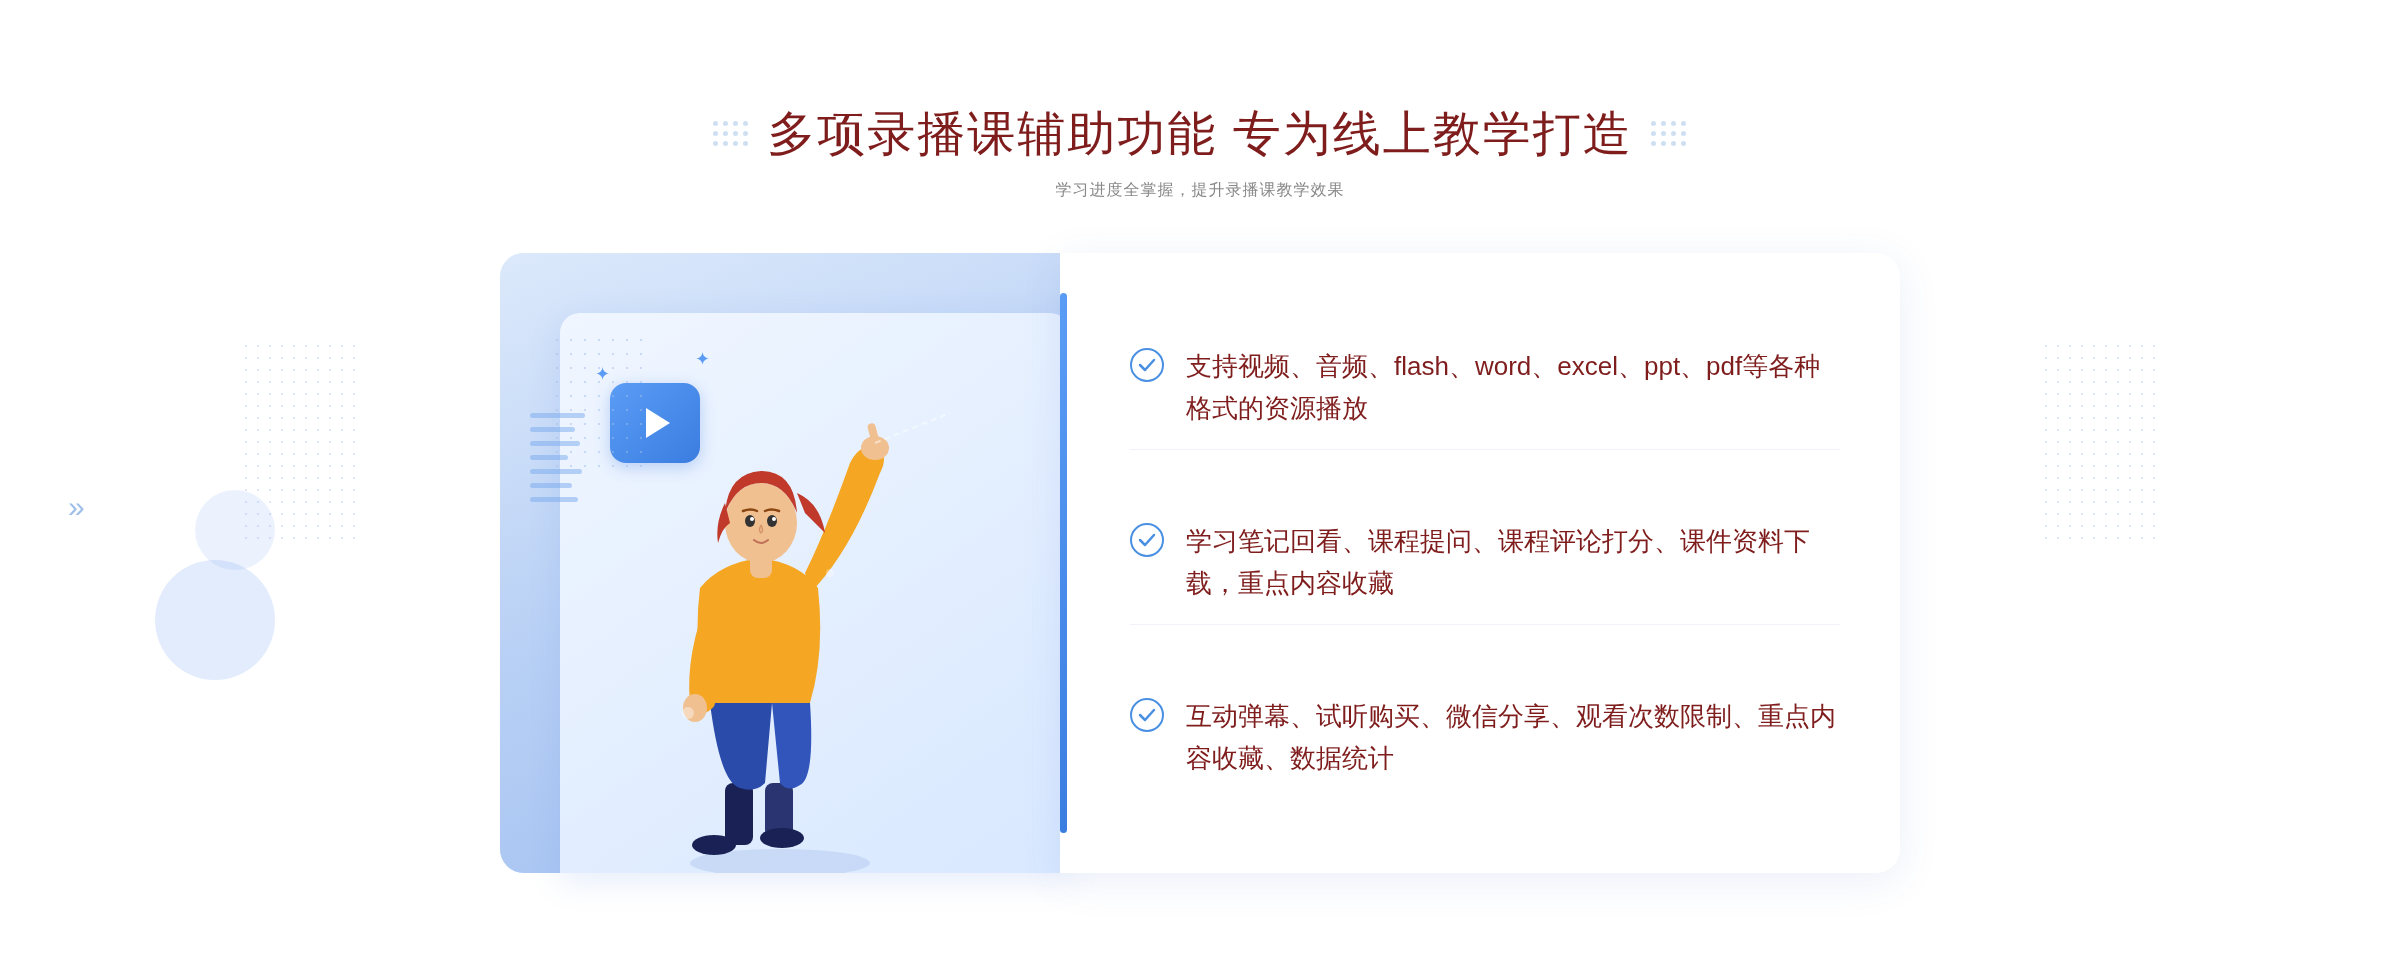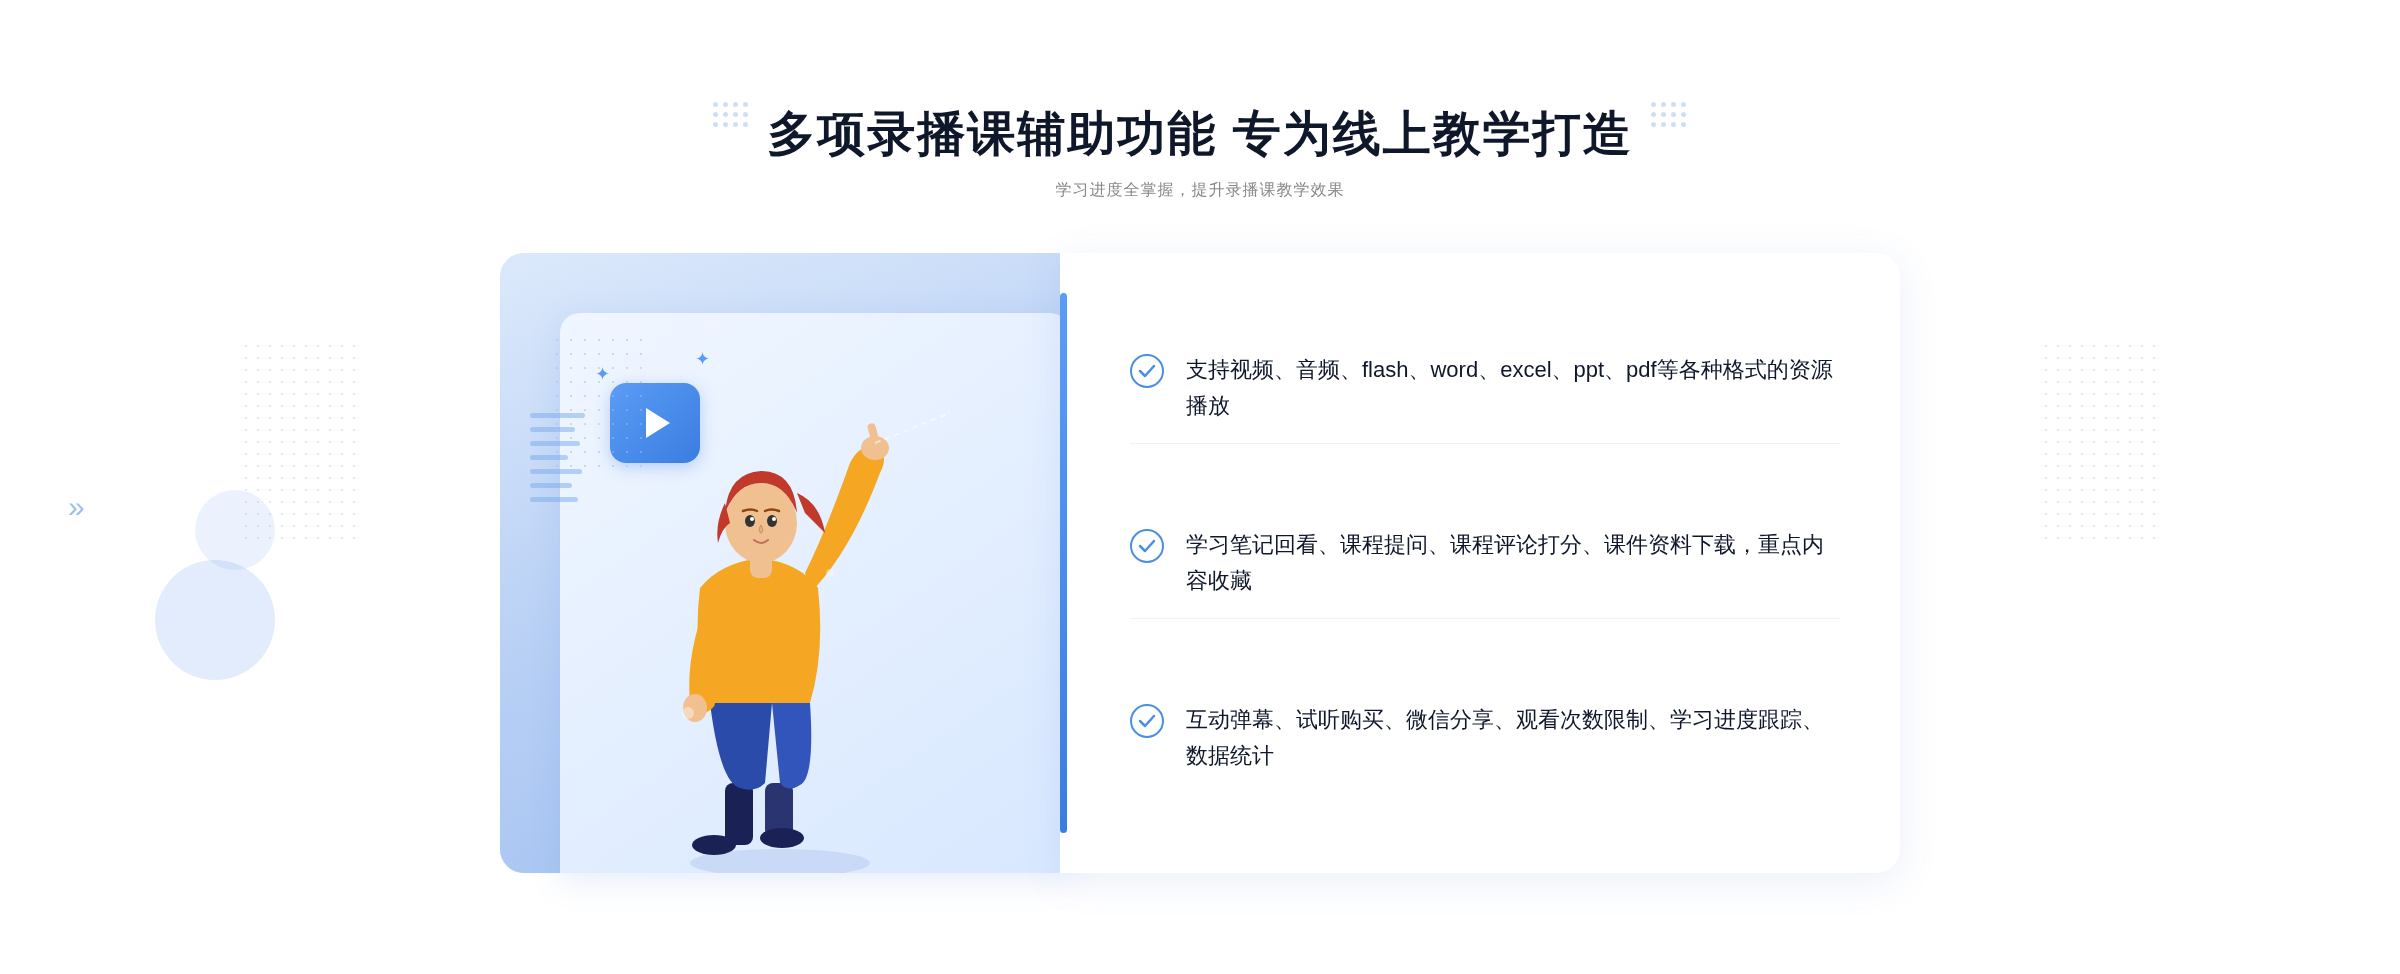--- a/index.html
+++ b/index.html
@@ -89,25 +89,25 @@
       background: #8ab0e0;
       display: block;
     }
 
     .header-section {
       text-align: center;
       margin-bottom: 52px;
     }
     .main-title {
       font-size: 48px;
-      font-weight: 700;
-      color: #0f172a;
+      font-weight: 400;
+      color: #7f1d1d;
       letter-spacing: 2px;
       display: flex;
-      align-items: flex-start;
+      align-items: center;
       justify-content: center;
       gap: 10px;
     }
     .subtitle {
       font-size: 16px;
       color: #888;
       margin-top: 14px;
       font-weight: 400;
       letter-spacing: 1px;
     }
@@ -221,22 +221,22 @@
       width: 34px;
       height: 34px;
       flex-shrink: 0;
       margin-top: 2px;
     }
     .check-icon svg {
       width: 34px;
       height: 34px;
     }
     .feature-text {
-      font-size: 22px;
-      color: #0f172a;
+      font-size: 26px;
+      color: #7f1d1d;
       line-height: 1.6;
       font-weight: 400;
     }
 
     
     .features-card-wrap {
       position: relative;
       flex: 1;
     }
     .blue-bar {
@@ -431,21 +431,21 @@
           <div class="feature-text">学习笔记回看、课程提问、课程评论打分、课件资料下载，重点内容收藏</div>
         </div>
 
         <div class="feature-item">
           <div class="check-icon">
             <svg viewBox="0 0 34 34" fill="none" xmlns="http://www.w3.org/2000/svg">
               <circle cx="17" cy="17" r="16" stroke="#4a90e2" stroke-width="2"></circle>
               <path d="M10 17 L15 22 L24 12" stroke="#4a90e2" stroke-width="2.5" stroke-linecap="round" stroke-linejoin="round"></path>
             </svg>
           </div>
-          <div class="feature-text">互动弹幕、试听购买、微信分享、观看次数限制、学习进度跟踪、数据统计</div>
+          <div class="feature-text">互动弹幕、试听购买、微信分享、观看次数限制、重点内容收藏、数据统计</div>
         </div>
 
       </div>
     </div>
 
   </div>
 
 </div>
 
 </body></html>

